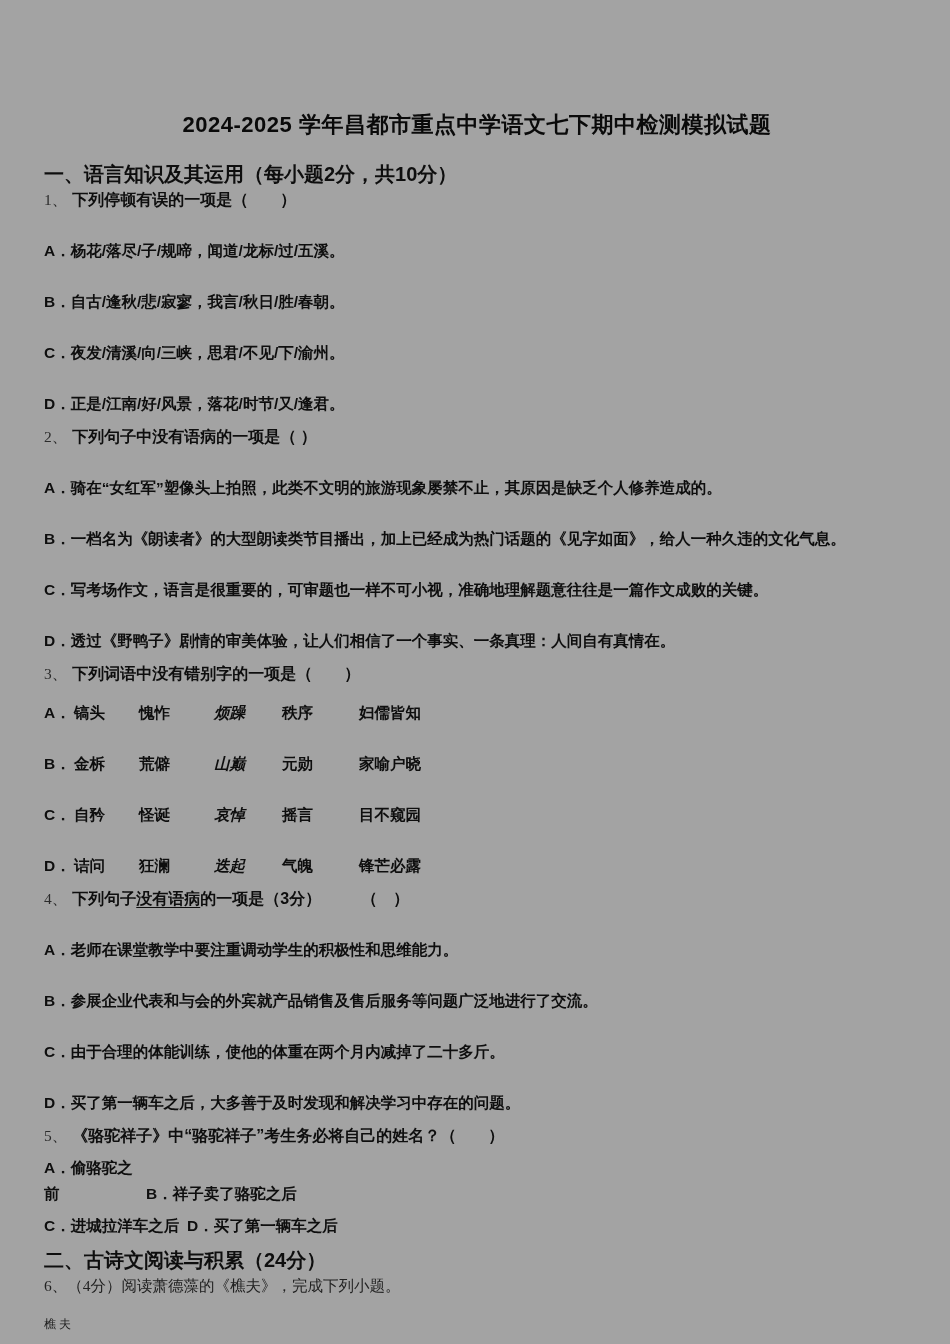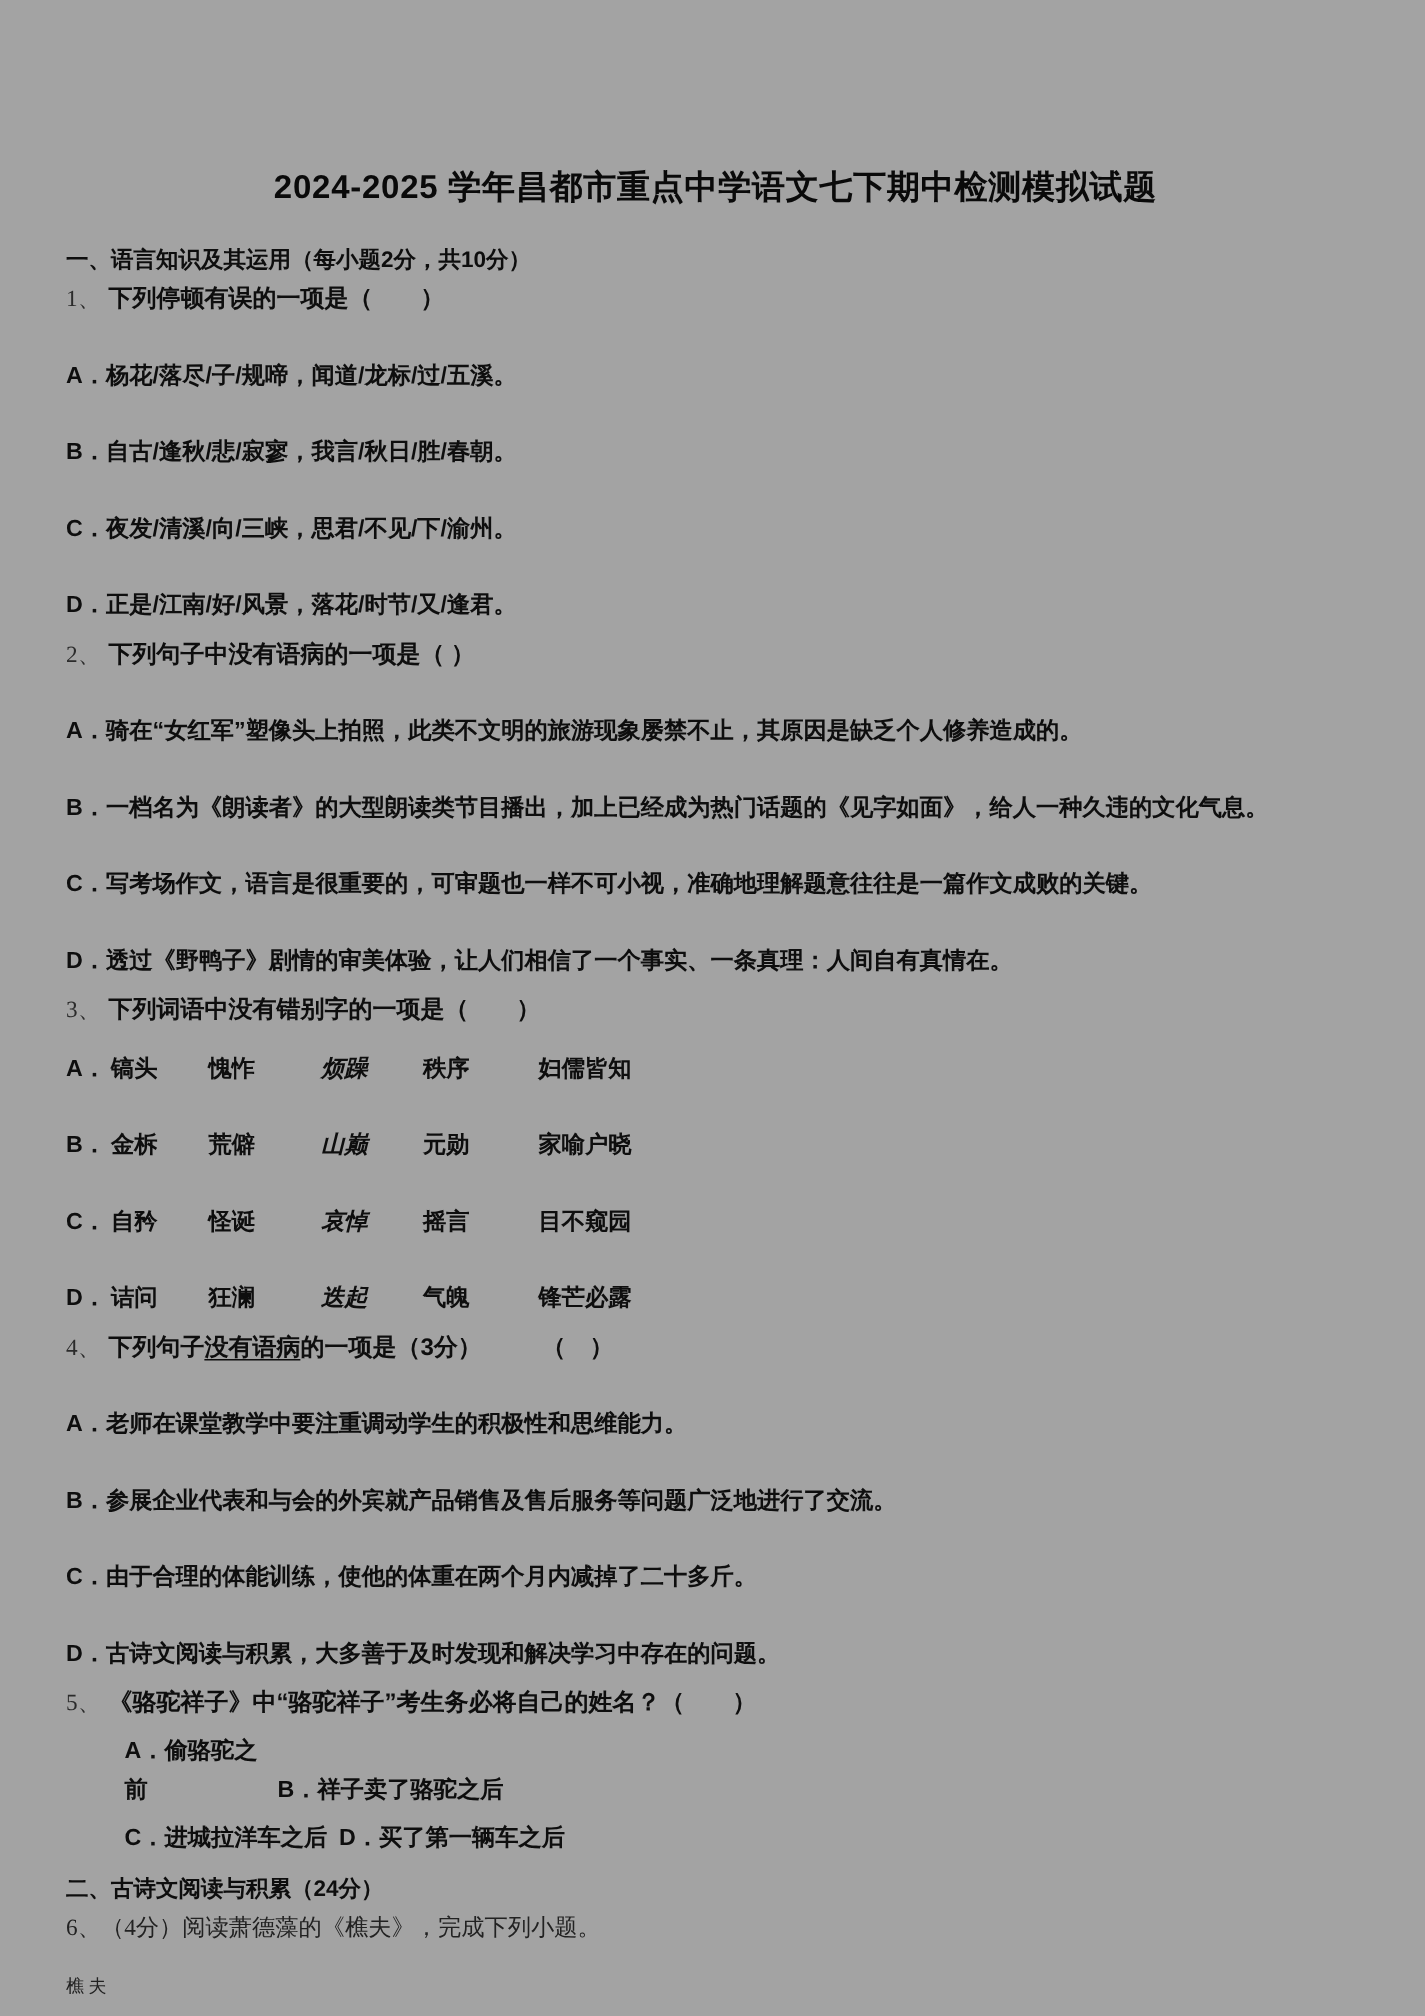--- a/index.html
+++ b/index.html
@@ -24,21 +24,21 @@
     color:#0a0a0a;
     margin-bottom:12px;
   }
   .notice-line {
     font-size:16px;
     font-weight:600;
     line-height:26px;
     color:#161616;
   }
   .sec-title {
-    font-size:15px;
+    font-size:20px;
     font-weight:700;
     line-height:26px;
     color:#0e0e0e;
   }
   .sec1-title { margin-top:21px; }
   .sec2-title { margin-top:8px; }
   .q-line { line-height:26px; margin-top:7px; }
   .q-line.first { margin-top:0; }
   .q-num {
     font-family:"Liberation Serif", serif;
@@ -60,21 +60,21 @@
     line-height:26px;
     margin-top:25px;
     color:#0e0e0e;
   }
   .opt.gap-big { margin-top:13px; }
   .word-row .c-label { display:inline-block; width:30px; }
   .word-row .w1 { display:inline-block; width:65px; }
   .word-row .w2 { display:inline-block; width:75px; }
   .word-row .w3 { display:inline-block; width:68px;font-style:italic; }
   .word-row .w4 { display:inline-block; width:77px; }
-  .pair-row { margin-top:6px;margin-left:39px; }
+  .pair-row { margin-top:6px; }
   .pair-a { display:inline-block; width:102px; }
   .pair-c { display:inline-block; width:143px; }
   .q6-line {
     font-family:"Liberation Serif", serif;
     font-size:15.5px;
     font-weight:400;
     line-height:26px;
     color:#222222;
   }
   .poem-title {
@@ -138,21 +138,21 @@
     <p class="opt word-row">
       <span class="c-label">D．</span><span class="w1">诘问</span><span class="w2">狂澜</span><span class="w3">迭起</span><span class="w4">气魄</span><span class="w5">锋芒必露</span>
     </p>
 
     <p class="q-line">
       <span class="q-num">4、</span><span class="q-text"><span>下列句子</span><span class="u">没有语病</span><span>的一项是（3分）</span><span class="paren-gap"></span><span>（　）</span></span>
     </p>
     <p class="opt">A．老师在课堂教学中要注重调动学生的积极性和思维能力。</p>
     <p class="opt">B．参展企业代表和与会的外宾就产品销售及售后服务等问题广泛地进行了交流。</p>
     <p class="opt">C．由于合理的体能训练，使他的体重在两个月内减掉了二十多斤。</p>
-    <p class="opt">D．古诗文阅读与积累，大多善于及时发现和解决学习中存在的问题。</p>
+    <p class="opt">D．买了第一辆车之后，大多善于及时发现和解决学习中存在的问题。</p>
 
     <p class="q-line">
       <span class="q-num">5、</span><span class="q-text">《骆驼祥子》中“骆驼祥子”考生务必将自己的姓名？（　　）</span>
     </p>
     <p class="opt pair-row">
       <span class="pair-a">A．偷骆驼之前</span><span>B．祥子卖了骆驼之后</span>
     </p>
     <p class="opt pair-row">
       <span class="pair-c">C．进城拉洋车之后</span><span>D．买了第一辆车之后</span>
     </p>

